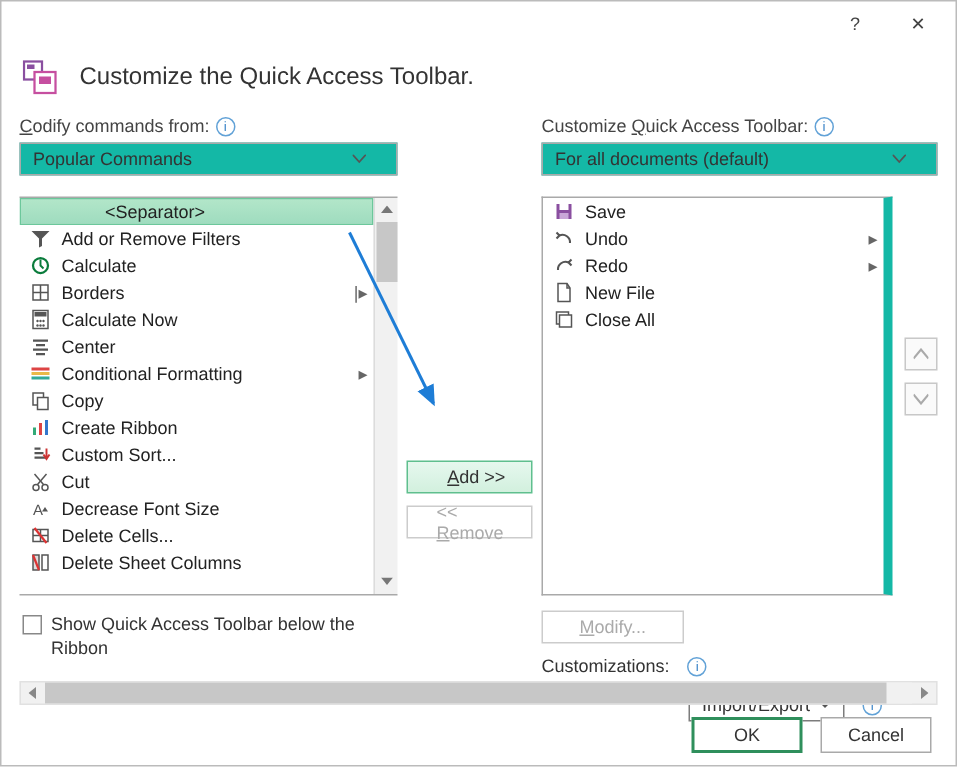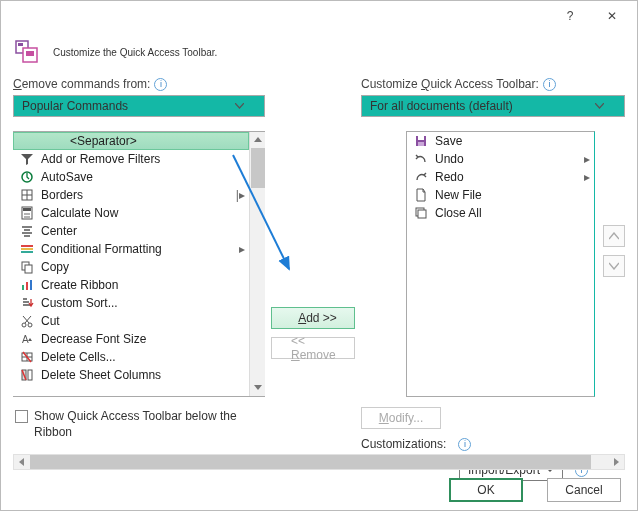--- a/index.html
+++ b/index.html
@@ -42,21 +42,21 @@
     left: 0;
     right: 0;
     bottom: 0;
     padding: 6px 12px 10px 12px;
   }
   .header-row {
     display: flex;
     align-items: center;
     gap: 10px;
     padding: 2px 2px 12px 2px;
-    font-size: 10px;
+    font-size: 16px;
   }
   .header-row .qat-icon {
     width: 28px; height: 26px;
     display:flex; align-items:center; justify-content:center;
   }
   .cols {
     display: flex;
     gap: 12px;
   }
   .col { display: flex; flex-direction: column; }
@@ -153,21 +153,21 @@
     display:flex; flex-direction:column; gap:8px; margin-top:108px;
   }
   .sq-btn {
     width:22px; height:22px; border:1px solid #c8c8c8; background:#fafafa;
     display:flex; align-items:center; justify-content:center; color:#aaa;
   }
   .below-right {
     margin-top: 10px;
     display:flex; flex-direction:column; gap:8px;
   }
-  .modify-row .btn { width:80px; }
+  .modify-row .btn { width:95px; }
   .inline-row {
     display:flex; align-items:center; gap:12px; justify-content:flex-start;
   }
   .combo2 {
     height:22px;
     border:1px solid #7c7c7c;
     display:flex; align-items:center; padding:0 8px; gap:6px;
     background:#fff;
   }
   .combo2 .chev { color:#555; }
@@ -177,21 +177,21 @@
     height:16px;
     background:#f1f1f1;
     border:1px solid #e1e1e1;
     display:flex; align-items:center;
   }
   .hscroll .harrow { width:16px; height:14px; display:flex; align-items:center; justify-content:center; color:#777; }
   .hscroll .htrack { flex:1; height:14px; background:#f1f1f1; position:relative; }
   .hscroll .hthumb { position:absolute; left:0; top:0; height:14px; background:#c7c7c7; }
   .footer {
     position:absolute; right:16px; bottom:8px;
-    display:flex; gap:24px;
+    display:flex; gap:12px;
   }
   .footer .btn { width:74px; height:24px; }
   .footer .btn.ok { border:2px solid #2f8f5c; color:#333; }
   svg { display:block; }
   .arrow-overlay {
     position:absolute;
     pointer-events:none;
   }
 </style>
 </head>
@@ -215,21 +215,21 @@
           <rect x="3" y="3" width="5" height="3" fill="#8a4fa0"></rect>
         </svg>
       </div>
       <div>Customize the Quick Access Toolbar.</div>
     </div>
 
     <div class="cols">
 
       <div class="col col-left">
         <div class="lbl">
-          <span><span class="u">C</span><span>emove commands from:</span></span>
+          <span><span class="u">C</span><span>odify commands from:</span></span>
           <span class="info-icon">i</span>
         </div>
         <div class="combo">
           <span>Popular Commands</span>
           <span class="chev">
             <svg width="9" height="6">
                 <path d="M0 0 L4.5 5 L9 0" fill="none" stroke="#555" stroke-width="1.2"></path>
               </svg>
           </span>
         </div>
@@ -248,21 +248,21 @@
                 </span>
                 <span>Add or Remove Filters</span>
               </div>
               <div class="li">
                 <span class="ic">
                   <svg width="14" height="14" viewBox="0 0 14 14">
                     <circle cx="7" cy="7" r="5" stroke="#0a7c3c" fill="none" stroke-width="1.5"></circle>
                     <path d="M7 3 V7 L9 9" stroke="#0a7c3c" stroke-width="1.3" fill="none"></path>
                   </svg>
                 </span>
-                <span>AutoSave</span>
+                <span>Calculate</span>
               </div>
               <div class="li">
                 <span class="ic">
                   <svg width="14" height="14" viewBox="0 0 14 14">
                     <rect x="2" y="2" width="10" height="10" stroke="#555" fill="none"></rect>
                     <line x1="2" y1="7" x2="12" y2="7" stroke="#555"></line>
                     <line x1="7" y1="2" x2="7" y2="12" stroke="#555"></line>
                   </svg>
                 </span>
                 <span>Borders</span>
@@ -418,21 +418,21 @@
         <div class="combo">
           <span>For all documents (default)</span>
           <span class="chev">
             <svg width="9" height="6">
                 <path d="M0 0 L4.5 5 L9 0" fill="none" stroke="#555" stroke-width="1.2"></path>
               </svg>
           </span>
         </div>
 
         <div class="right-side">
-          <div class="listbox listbox-right" style="flex:1; border-right:1px solid #14b8a6;margin-left:45px;">
+          <div class="listbox listbox-right" style="flex:1; border-right:6px solid #14b8a6;">
             <div class="list-scroll" id="right-list-inner">
                 <div class="li">
                   <span class="ic">
                     <svg width="14" height="14" viewBox="0 0 14 14">
                       <rect x="2" y="2" width="10" height="10" fill="#8a4fa0"></rect>
                       <rect x="4" y="2" width="6" height="4" fill="#fff"></rect>
                       <rect x="4" y="8" width="6" height="4" fill="#c9a7d8"></rect>
                     </svg>
                   </span>
                   <span>Save</span>

